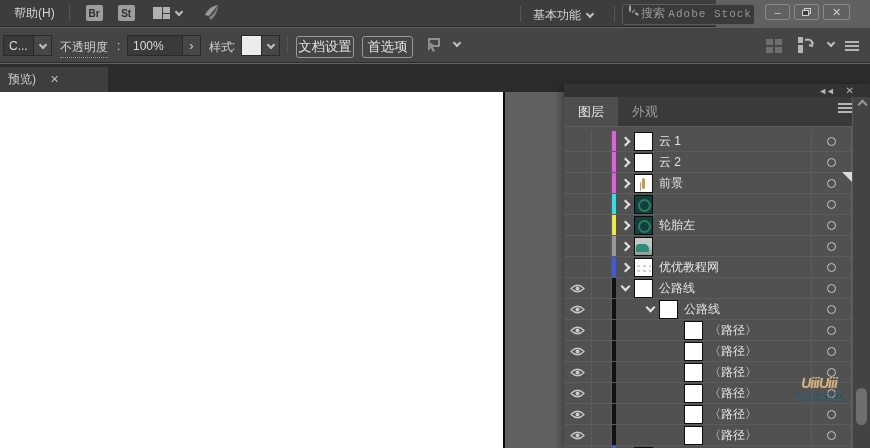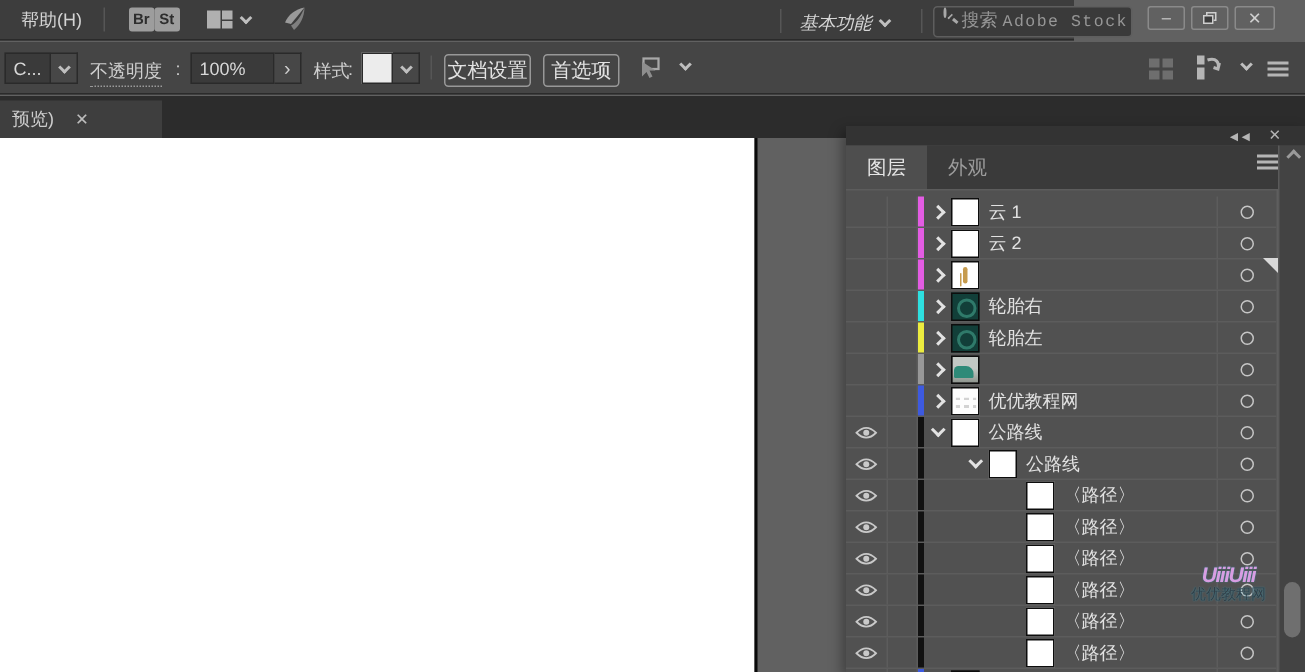--- a/index.html
+++ b/index.html
@@ -115,53 +115,53 @@
     justify-content:center; flex-shrink:0; margin-left:auto; }
   .target-circle { width:9px; height:9px; border:1px solid #c6c6c6; border-radius:50%; }
   .eye-icon svg { display:block; }
 
   #cur-layer-triangle { position:absolute; right:17px; top:88px; width:0; height:0;
     border-top:11px solid #d9d9d9; border-left:11px solid transparent; }
 
   
   #watermark { position:absolute; left:222px; top:292px; width:66px; text-align:center; opacity:.85;
     pointer-events:none; line-height:1.1; }
-  #watermark .wm-logo { font-weight:bold; font-style:italic; font-size:14px; color:#f0abfc;
+  #watermark .wm-logo { font-weight:bold; font-style:italic; font-size:14px; color:#fdba74;
     text-shadow:0 0 1px #3aa0b8; letter-spacing:-1px; }
   #watermark .wm-site { font-size:10px; color:#2e3b45; text-shadow:0 0 1px #3aa0b8; }
 
   svg { overflow:visible; }
 </style>
 </head>
 <body>
 
 <div id="menubar">
   <span class="menu-item">帮助(H)</span>
   <span class="vsep"></span>
   <span class="mini-btn" style="margin-left:16px">Br</span>
-  <span class="mini-btn" style="">St</span>
+  <span class="mini-btn" style="margin-left:15px">St</span>
   <span style="margin-left:18px; display:inline-flex; align-items:center;">
     <span id="workspace-grid">
       <i class="wg-l"></i>
         <span class="wg-r">
           <i></i>
           <i></i>
         </span>
     </span>
     <span class="chev-small"></span>
   </span>
   <span id="rocket-icon" style="margin-left:20px">
     <svg width="20" height="18" viewBox="0 0 20 18">
       <path d="M16 1 C10 2 5 6 3 11 L7 12 Z" fill="#9a9a9a"></path>
       <path d="M16 1 C14 6 11 11 7 13 L9 16 C13 13 16 7 16 1 Z" fill="#7f7f7f"></path>
     </svg>
   </span>
 
   <span class="vsep abs" style="left:520px; top:6px;"></span>
-  <span class="abs" style="left:533px; top:7px; display:inline-flex; align-items:center; color:#d6d6d6;font-style:italic;">
+  <span class="abs" style="left:533px; top:7px; display:inline-flex; align-items:center; color:#d6d6d6;">
     <span>基本功能</span>
     <span class="chev-small"></span>
   </span>
   <span class="vsep abs" style="left:614px; top:6px;"></span>
 
   <div id="search-box">
     <span class="mag"></span>
     <span class="mag-chev"></span>
     <span id="search-text"><span>搜索</span> <span class="en">Adobe Stock</span></span>
   </div>
@@ -303,39 +303,39 @@
           <path d="M1 4.5 Q7.5 -2 14 4.5 Q7.5 11 1 4.5 Z" fill="none" stroke="#c9c9c9" stroke-width="1.2"></path>
           <circle cx="7.5" cy="4.5" r="2" fill="#c9c9c9"></circle>
         </svg>
       </span>
     </span>
     <span class="cell-lock"></span>
     <span class="stripe" style="background: rgb(227, 92, 227);"></span>
     <span class="indent" style="width: 0px;"></span>
     <span class="chev chev-right"></span>
     <span class="thumb thumb-cactus"></span>
+    <span class="label">前景</span>
     <span class="cell-target">
       <span class="target-circle"></span>
     </span>
   </div>
       <div class="layer-row">
     <span class="cell-eye">
       <span class="eye-icon" style="visibility: hidden;">
         <svg width="15" height="9" viewBox="0 0 15 9">
           <path d="M1 4.5 Q7.5 -2 14 4.5 Q7.5 11 1 4.5 Z" fill="none" stroke="#c9c9c9" stroke-width="1.2"></path>
           <circle cx="7.5" cy="4.5" r="2" fill="#c9c9c9"></circle>
         </svg>
       </span>
     </span>
     <span class="cell-lock"></span>
     <span class="stripe" style="background: rgb(46, 224, 224);"></span>
     <span class="indent" style="width: 0px;"></span>
     <span class="chev chev-right"></span>
     <span class="thumb thumb-tire"></span>
-    <span class="label">轮胎右</span>
     <span class="cell-target">
       <span class="target-circle"></span>
     </span>
   </div>
       <div class="layer-row">
     <span class="cell-eye">
       <span class="eye-icon" style="visibility: hidden;">
         <svg width="15" height="9" viewBox="0 0 15 9">
           <path d="M1 4.5 Q7.5 -2 14 4.5 Q7.5 11 1 4.5 Z" fill="none" stroke="#c9c9c9" stroke-width="1.2"></path>
           <circle cx="7.5" cy="4.5" r="2" fill="#c9c9c9"></circle>

